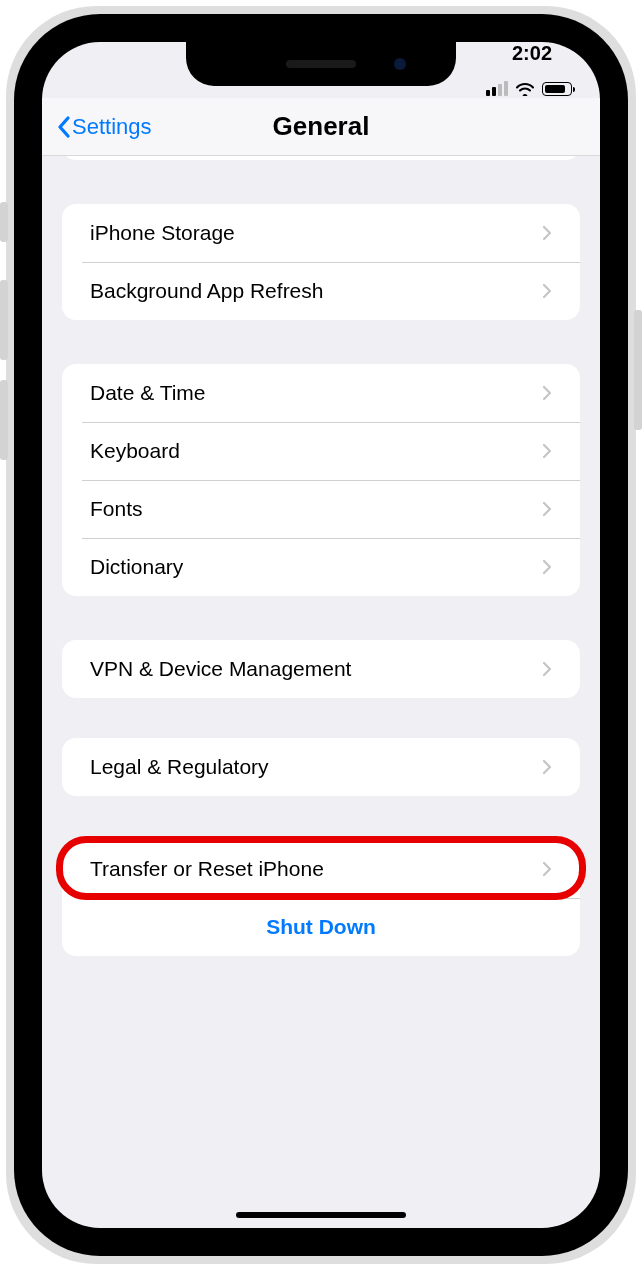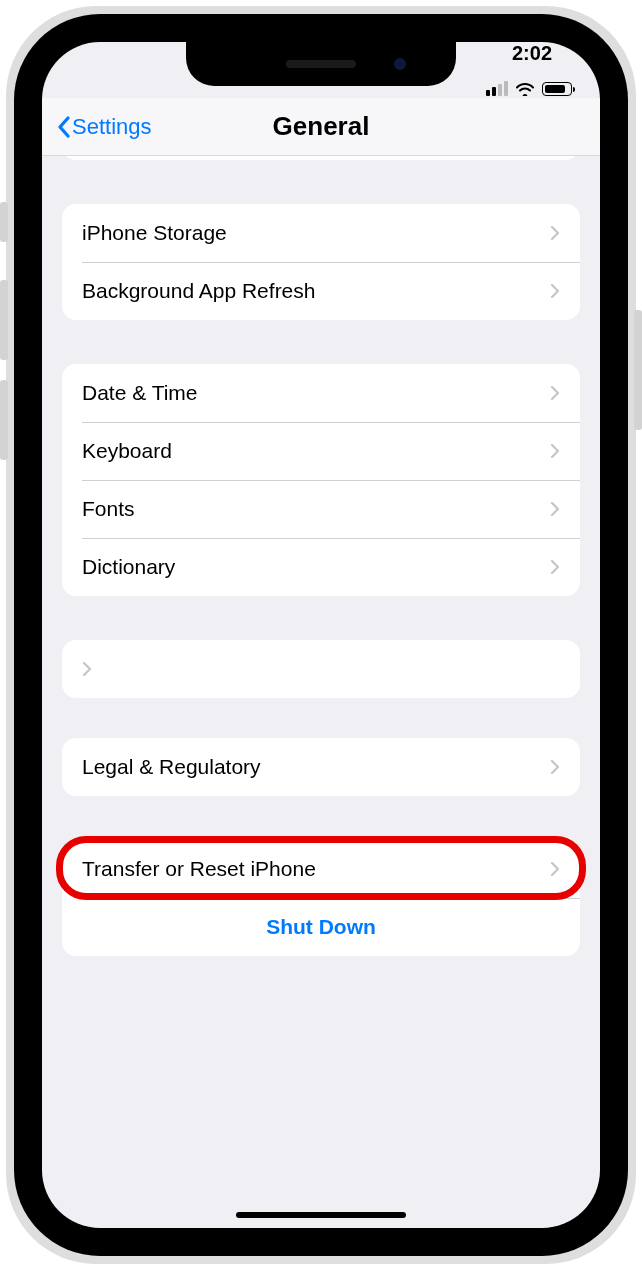--- a/index.html
+++ b/index.html
@@ -43,21 +43,21 @@
     
     .navbar { height: 58px; background: rgba(247,247,248,0.92); border-bottom: 0.5px solid rgba(0,0,0,0.12); position: relative; display:flex; align-items:center; }
     .back-btn { position:absolute; left:14px; top:0; bottom:0; display:flex; align-items:center; color:#007aff; font-size:22px; }
     .back-btn svg { stroke:#007aff; }
     .nav-title { margin:0 auto; font-size:26px; font-weight:600; color:#000; }
     
     .content { position:absolute; top:114px; left:0; right:0; bottom:0; overflow:hidden; }
     .group { margin: 0 20px; background:#fff; border-radius:14px; overflow:hidden; }
     .spacer-sm { height: 40px; }
     .spacer-md { height: 44px; }
-    .row { display:flex; align-items:center; min-height:58px; padding: 0 20px; justify-content:space-between; position:relative; }
+    .row { display:flex; align-items:center; min-height:58px; padding: 0 28px; justify-content:space-between; position:relative; }
     .row + .row::before { content:""; position:absolute; left:20px; right:0; top:0; height:0.5px; background:#d0d0d4; }
     .row-label { font-size:21px; color:#000; letter-spacing:0; }
     .row-label.blue { color:#007aff; }
     .chevron { flex:0 0 auto; }
     .chevron svg { display:block; stroke:#c5c5c7; }
     
     .group.cut-top { border-top-left-radius:0; border-top-right-radius:0; }
     .group.cut-top .row:first-child { min-height: 30px; padding-top:0; }
     
     .ring-wrap { position: relative; }
@@ -178,20 +178,21 @@
                 <polyline points="2,2 8,8 2,14" stroke-width="2.2" fill="none" stroke-linecap="round" stroke-linejoin="round"></polyline>
               </svg>
             </span>
         </div>
       </div>
 
       <div class="spacer-md"></div>
 
       <div class="group">
         <div class="row">
+          <span class="row-label">VPN &amp; Device Management</span>
           <span class="chevron">
               <svg width="10" height="16" viewBox="0 0 10 16">
                 <polyline points="2,2 8,8 2,14" stroke-width="2.2" fill="none" stroke-linecap="round" stroke-linejoin="round"></polyline>
               </svg>
             </span>
         </div>
       </div>
 
       <div class="spacer-sm"></div>
 

